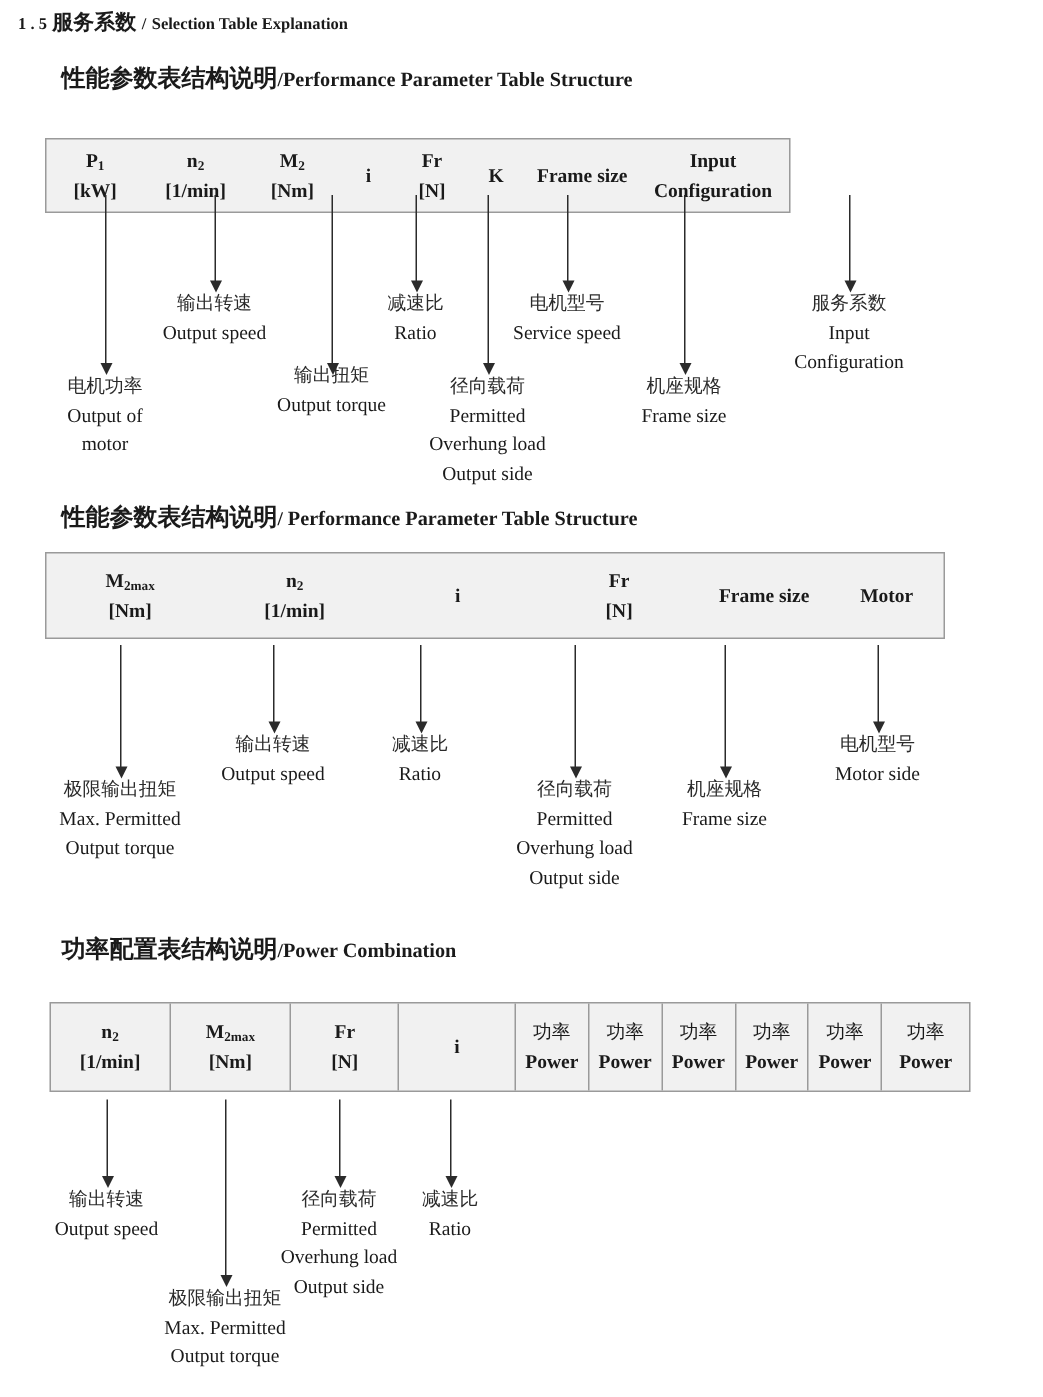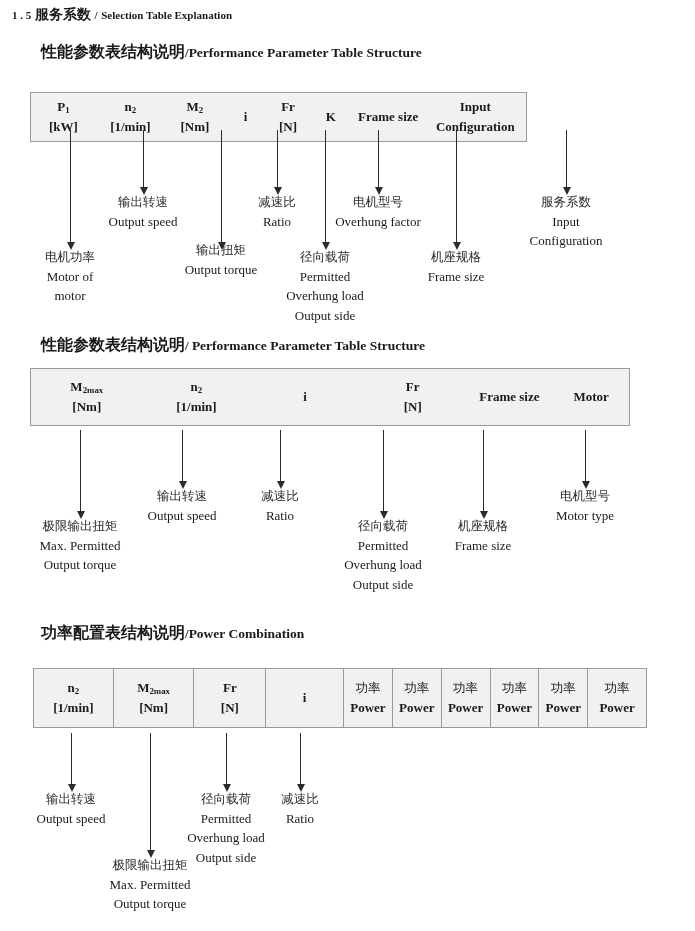--- a/index.html
+++ b/index.html
@@ -183,21 +183,21 @@
 <div class="arrow" style="left:143px; top:130px; height:58px;"></div>
 <div class="arrow" style="left:221px; top:130px; height:113px;"></div>
 <div class="arrow" style="left:277px; top:130px; height:58px;"></div>
 <div class="arrow" style="left:325px; top:130px; height:113px;"></div>
 <div class="arrow" style="left:378px; top:130px; height:58px;"></div>
 <div class="arrow" style="left:456px; top:130px; height:113px;"></div>
 <div class="arrow" style="left:566px; top:130px; height:58px;"></div>
 
 <div class="anno" style="left:70px; top:248px; transform:translateX(-50%);">
   <span class="cn">电机功率</span>
-  <span class="en">Motor of</span>
+  <span class="en">Output of</span>
   <span class="en">motor</span>
 </div>
 <div class="anno" style="left:143px; top:193px; transform:translateX(-50%);">
   <span class="cn">输出转速</span>
   <span class="en">Output speed</span>
 </div>
 <div class="anno" style="left:221px; top:241px; transform:translateX(-50%);">
   <span class="cn">输出扭矩</span>
   <span class="en">Output torque</span>
 </div>
@@ -206,21 +206,21 @@
   <span class="en">Ratio</span>
 </div>
 <div class="anno" style="left:325px; top:248px; transform:translateX(-50%);">
   <span class="cn">径向载荷</span>
   <span class="en">Permitted</span>
   <span class="en">Overhung load</span>
   <span class="en">Output side</span>
 </div>
 <div class="anno" style="left:378px; top:193px; transform:translateX(-50%);">
   <span class="cn">电机型号</span>
-  <span class="en">Overhung factor</span>
+  <span class="en">Service speed</span>
 </div>
 <div class="anno" style="left:456px; top:248px; transform:translateX(-50%);">
   <span class="cn">机座规格</span>
   <span class="en">Frame size</span>
 </div>
 <div class="anno" style="left:566px; top:193px; transform:translateX(-50%);">
   <span class="cn">服务系数</span>
   <span class="en">Input</span>
   <span class="en">Configuration</span>
 </div>
@@ -278,21 +278,21 @@
   <span class="en">Permitted</span>
   <span class="en">Overhung load</span>
   <span class="en">Output side</span>
 </div>
 <div class="anno" style="left:483px; top:517px; transform:translateX(-50%);">
   <span class="cn">机座规格</span>
   <span class="en">Frame size</span>
 </div>
 <div class="anno" style="left:585px; top:487px; transform:translateX(-50%);">
   <span class="cn">电机型号</span>
-  <span class="en">Motor type</span>
+  <span class="en">Motor side</span>
 </div>
 
 <div class="section-head" style="top:623px;">
   <span class="cn">功率配置表结构说明</span><span class="sep">/</span><span class="en">Power Combination</span>
 </div>
 
 <div class="tbl divided" style="left:33px; top:668px; width:614px; height:60px;">
   <div class="col" style="width:79px;">
     <span class="l1"><span>n</span><sub>2</sub></span>
     <span class="l2">[1/min]</span>

